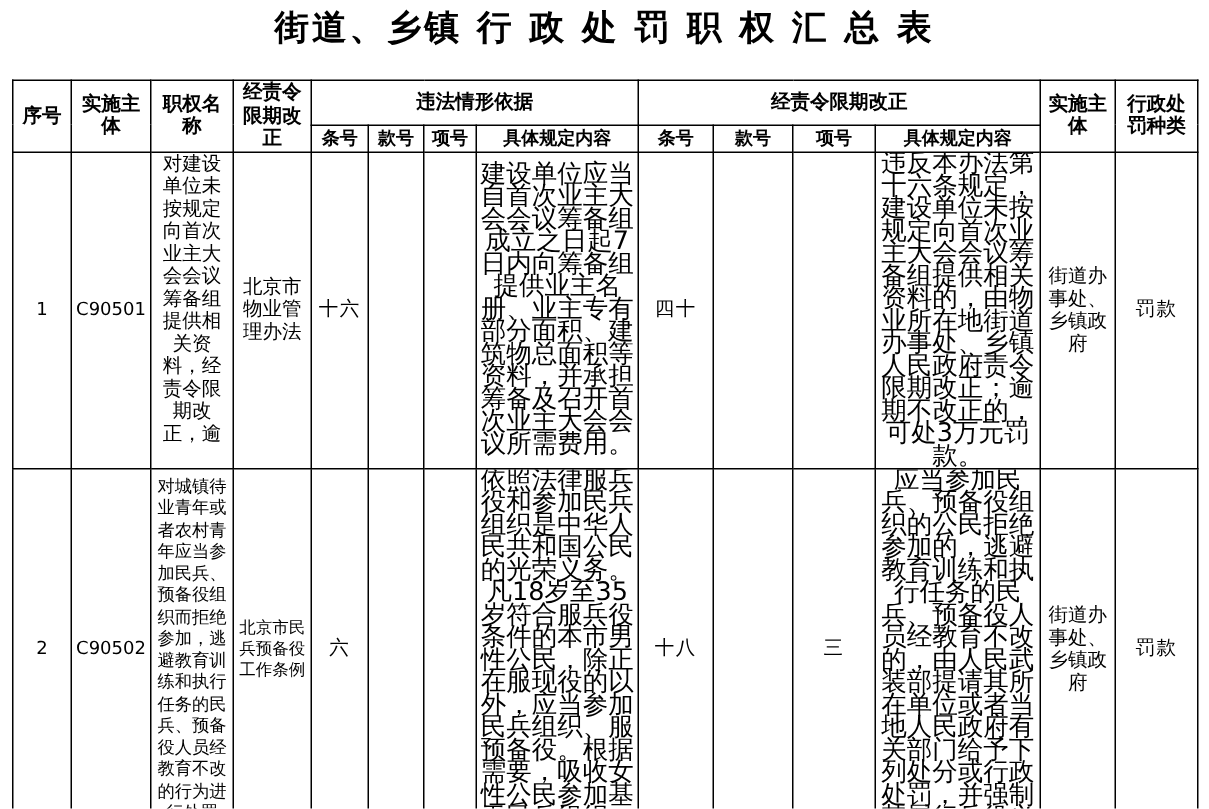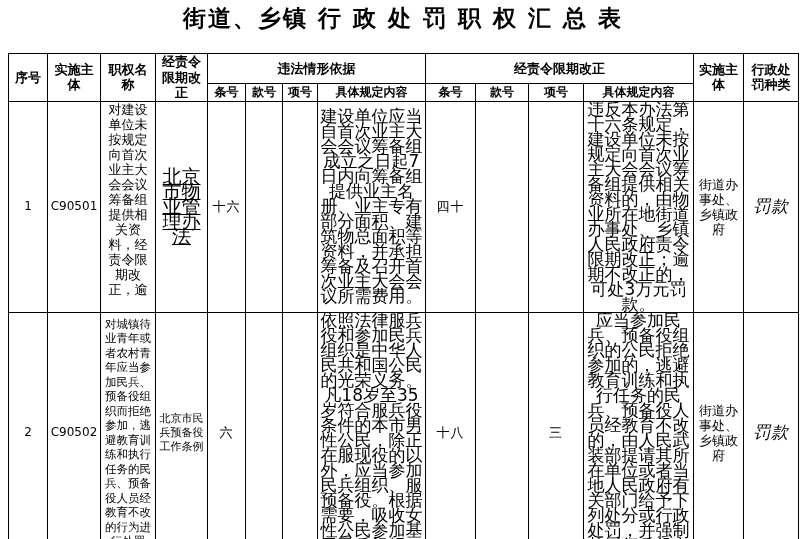--- a/index.html
+++ b/index.html
@@ -25,28 +25,28 @@
   thead th { font-weight:bold; line-height:1.2; }
   tr.group-row th { font-size:13px; height:28px; }
   tr.sub-row th { font-size:12px; height:17px; }
   tbody tr.row-1 { height:196px; }
   tbody tr.row-2 { height:235px; }
   tbody td { font-size:12.5px; line-height:15px; }
   td.seq-cell, td.code-cell { font-size:12px; }
   td.article-cell { font-size:13px; letter-spacing:1px;margin-top:10px; }
   td.name-cell-1 { font-size:13px; vertical-align:top; }
   td.name-cell-1 .inner { height:194px; overflow:hidden; }
-  td.law-cell-1 { font-size:19px;text-decoration:underline; }
+  td.law-cell-1 { font-size:13px; }
   td.name-cell-2 { font-size:11.5px; line-height:14.5px; }
   td.law-cell-2 { font-size:11px; line-height:14px; }
   td.content-cell { font-size:17px; line-height:15px; }
   td.content-cell-clip { vertical-align:top; }
   td.content-cell-clip .inner { height:234px; overflow:hidden; }
   td.impl-cell { font-size:13px; }
-  td.ptype-cell { font-size:17px; letter-spacing:1px;font-style:italic; }
+  td.ptype-cell { font-size:13px; letter-spacing:1px; }
 </style>
 </head>
 <body>
 
 <div class="page">
 
   <div class="doc-title">街道、乡镇 行 政 处 罚 职 权 汇 总 表</div>
 
   <table class="summary">
     <colgroup>

